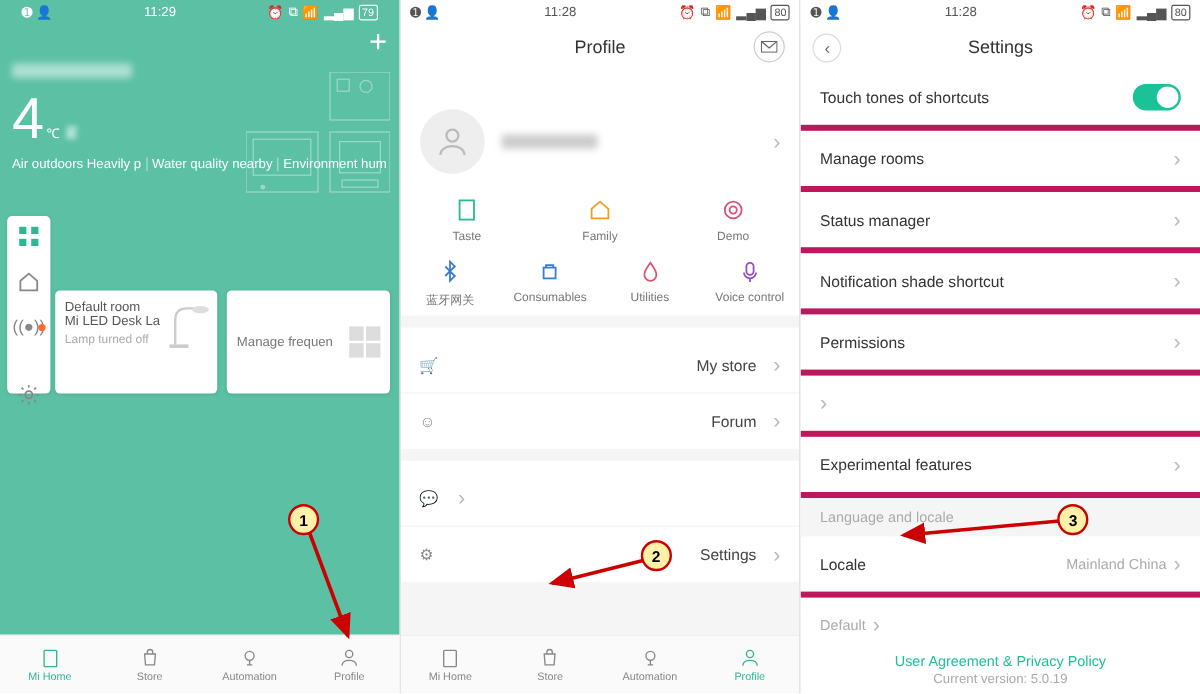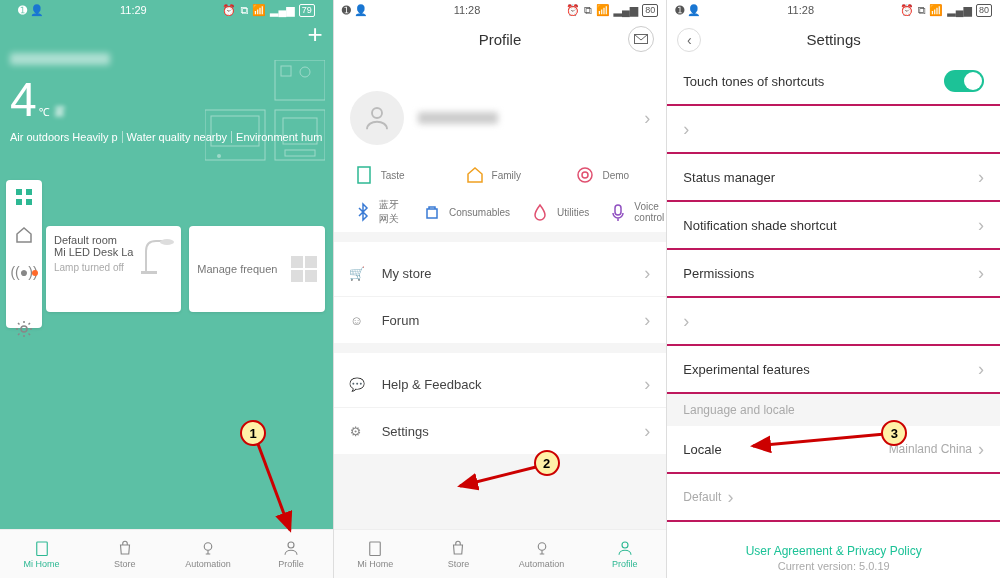--- a/index.html
+++ b/index.html
@@ -18,21 +18,21 @@
 .s1-name{margin-top:4px;font-size:14px;}
 .s1-name .blur{filter:blur(3px);background:rgba(255,255,255,.5);display:inline-block;width:100px;height:12px;border-radius:2px;}
 .s1-temp{display:flex;align-items:baseline;margin-top:4px;}
 .s1-temp .num{font-size:48px;font-weight:200;}
 .s1-temp .unit{font-size:11px;margin-left:2px;}
 .s1-temp .desc{font-size:12px;margin-left:4px;filter:blur(2px);}
 .s1-info{font-size:11px;margin-top:4px;display:flex;gap:4px;white-space:nowrap;overflow:hidden;}
 .s1-info span{border-right:1px solid rgba(255,255,255,.5);padding-right:4px;}
 .s1-illus{position:absolute;right:8px;top:60px;width:120px;height:110px;opacity:.4;}
 
-.s1-cards{position:absolute;bottom:28px;left:46px;right:8px;display:flex;gap:8px;}
+.s1-cards{position:absolute;bottom:12px;left:46px;right:8px;display:flex;gap:8px;}
 .card{background:#fff;border-radius:4px;flex:1;height:70px;padding:8px;color:#777;font-size:11px;box-shadow:0 1px 3px rgba(0,0,0,.1);position:relative;}
 .card .l1{font-size:11px;color:#555;}
 .card .l2{font-size:11px;color:#555;}
 .card .l3{font-size:10px;color:#aaa;margin-top:4px;}
 .card2{display:flex;align-items:center;justify-content:space-between;}
 .card2 .grid4{width:26px;height:26px;display:grid;grid-template-columns:1fr 1fr;gap:2px;}
 .card2 .grid4 div{background:#ddd;}
 
 .rail{position:absolute;left:6px;top:180px;bottom:12px;width:36px;background:#fff;border-radius:4px;box-shadow:0 1px 3px rgba(0,0,0,.1);display:flex;flex-direction:column;align-items:center;padding:8px 0;gap:20px;z-index:2;}
 .rail-ic{width:20px;height:20px;color:#888;display:flex;align-items:center;justify-content:center;}
@@ -48,33 +48,33 @@
 .s1-body{flex:1;background:#5cc0a5;}
 
 .s2-head{height:38px;display:flex;align-items:center;justify-content:center;position:relative;font-size:15px;color:#333;}
 .s2-head .mail{position:absolute;right:12px;top:6px;width:24px;height:24px;border:1px solid #ccc;border-radius:50%;display:flex;align-items:center;justify-content:center;color:#666;}
 .s2-profile{height:80px;display:flex;align-items:center;padding:0 16px;gap:14px;margin-top:20px;}
 .avatar{width:54px;height:54px;border-radius:50%;background:#eee;display:flex;align-items:center;justify-content:center;color:#bbb;}
 .s2-profile .pname{flex:1;}
 .s2-profile .pname .b{filter:blur(3px);background:#ccc;width:80px;height:12px;display:block;border-radius:2px;}
 .chev{color:#bbb;font-size:18px;}
 .iconrow{display:flex;padding:6px 0;}
-.iconcell{flex:1;display:flex;flex-direction:row;align-items:center;gap:6px;font-size:10px;color:#777;padding-left:19px;}
+.iconcell{flex:1;display:flex;flex-direction:column;align-items:center;gap:6px;font-size:10px;color:#777;}
 .iconcell .ic{width:22px;height:22px;display:flex;align-items:center;justify-content:center;}
 .listsec{margin-top:8px;background:#fff;}
 .listitem{height:46px;display:flex;align-items:center;padding:0 16px;gap:14px;font-size:13px;color:#444;border-top:1px solid #f2f2f2;}
 .listitem:first-child{border-top:none;}
 .listitem .lic{width:18px;color:#888;}
-.listitem .lbl{flex:1;}
+.listitem .lbl{flex:1;text-align:right;}
 .gap{height:10px;background:#f5f5f5;}
 
 .s3-head{height:38px;display:flex;align-items:center;justify-content:center;position:relative;font-size:15px;color:#333;}
 .s3-head .back{position:absolute;left:10px;top:8px;width:22px;height:22px;border:1px solid #ddd;border-radius:50%;display:flex;align-items:center;justify-content:center;color:#666;font-size:14px;}
 .s3-list{flex:1;overflow:hidden;}
-.s3-item{height:46px;display:flex;align-items:center;padding:0 16px;font-size:13px;color:#333;border-bottom:2px solid #be185d;}
+.s3-item{height:46px;display:flex;align-items:center;padding:0 16px;font-size:13px;color:#333;border-bottom:5px solid #be185d;}
 .s3-item .lbl{flex:1;}
 .s3-item .val{color:#aaa;font-size:12px;margin-right:6px;}
 .s3-section{height:32px;background:#f5f5f5;color:#aaa;font-size:12px;display:flex;align-items:center;padding:0 16px;}
 .toggle{width:40px;height:22px;border-radius:11px;background:#1cc297;position:relative;}
 .toggle::after{content:"";position:absolute;right:2px;top:2px;width:18px;height:18px;background:#fff;border-radius:50%;}
 .s3-footer{text-align:center;font-size:12px;color:#1cc297;padding:6px 0 2px;}
 .s3-footer2{text-align:center;font-size:11px;color:#aaa;padding-bottom:6px;}
 
 .anno{position:absolute;z-index:50;pointer-events:none;}
 .anno .circ{width:22px;height:22px;border:2px solid #c00;border-radius:50%;background:#fff1a8;color:#000;font-weight:bold;font-size:13px;display:flex;align-items:center;justify-content:center;position:absolute;}
@@ -329,21 +329,20 @@
     <div class="listitem">
           <span class="lic">☺</span>
           <span class="lbl">Forum</span>
           <span class="chev">›</span>
         </div>
   </div>
   <div class="gap"></div>
   <div class="listsec">
     <div class="listitem">
           <span class="lic">💬</span>
-          <span class="lbl">Help &amp; Feedback</span>
           <span class="chev">›</span>
         </div>
     <div class="listitem">
           <span class="lic">⚙</span>
           <span class="lbl">Settings</span>
           <span class="chev">›</span>
         </div>
   </div>
   <div style="flex:1;background:#f5f5f5"></div>
   <div class="bottomnav">
@@ -408,20 +407,21 @@
   <div class="s3-head">
     <div class="back">‹</div>
     <span>Settings</span>
   </div>
   <div class="s3-list">
     <div class="s3-item">
           <span class="lbl">Touch tones of shortcuts</span>
           <div class="toggle"></div>
         </div>
     <div class="s3-item">
+          <span class="lbl">Manage rooms</span>
           <span class="chev">›</span>
         </div>
     <div class="s3-item">
           <span class="lbl">Status manager</span>
           <span class="chev">›</span>
         </div>
     <div class="s3-item">
           <span class="lbl">Notification shade shortcut</span>
           <span class="chev">›</span>
         </div>

